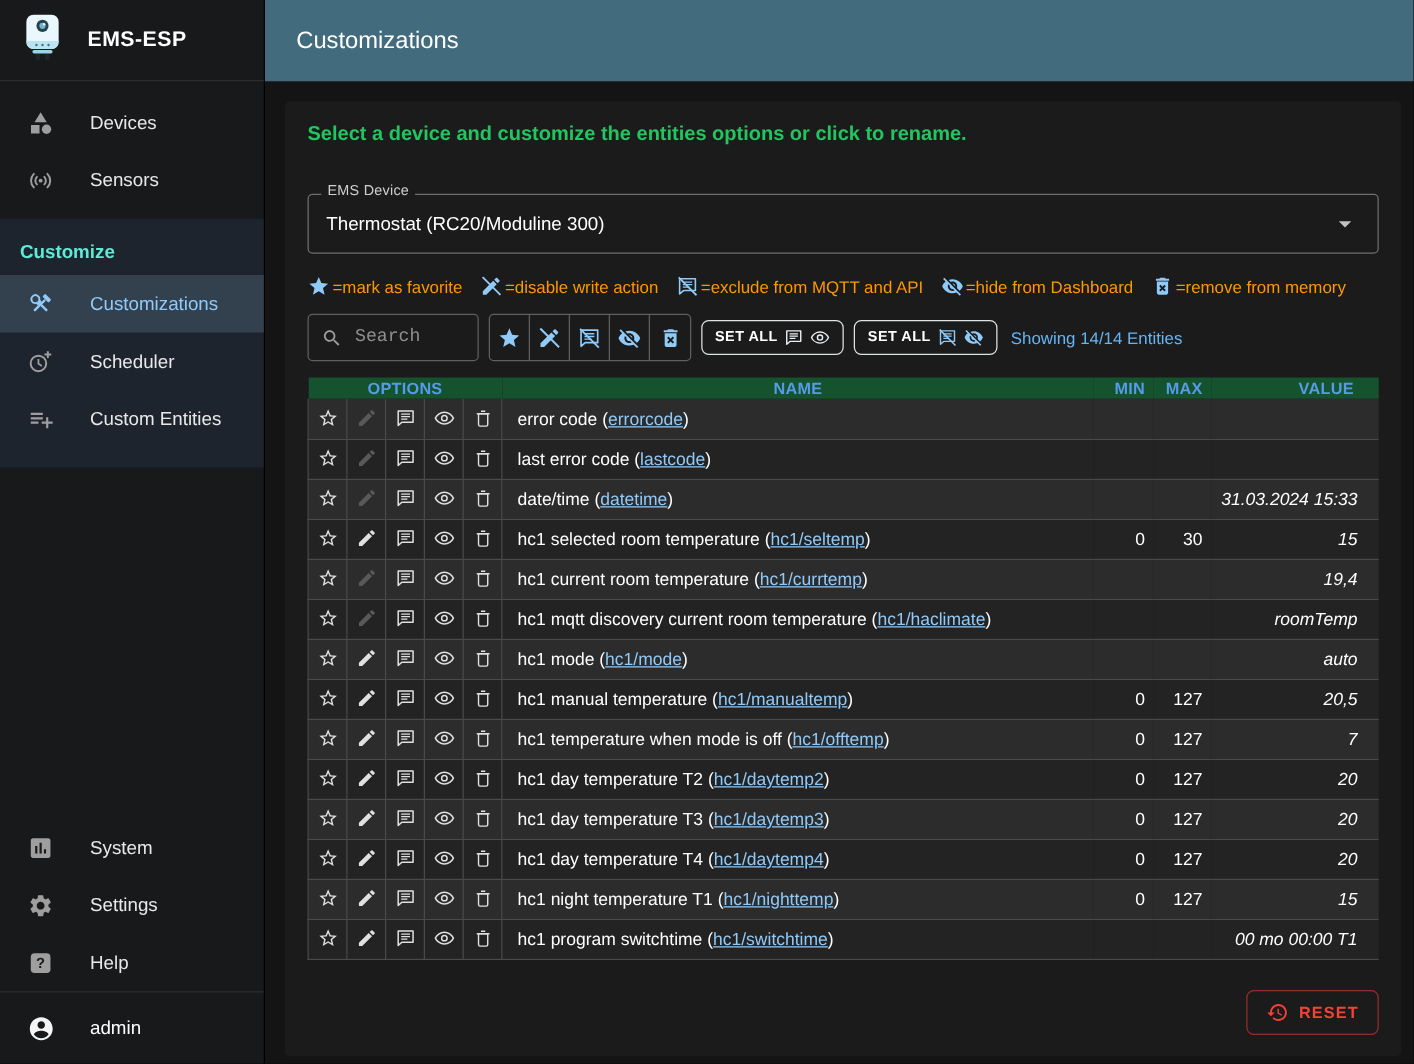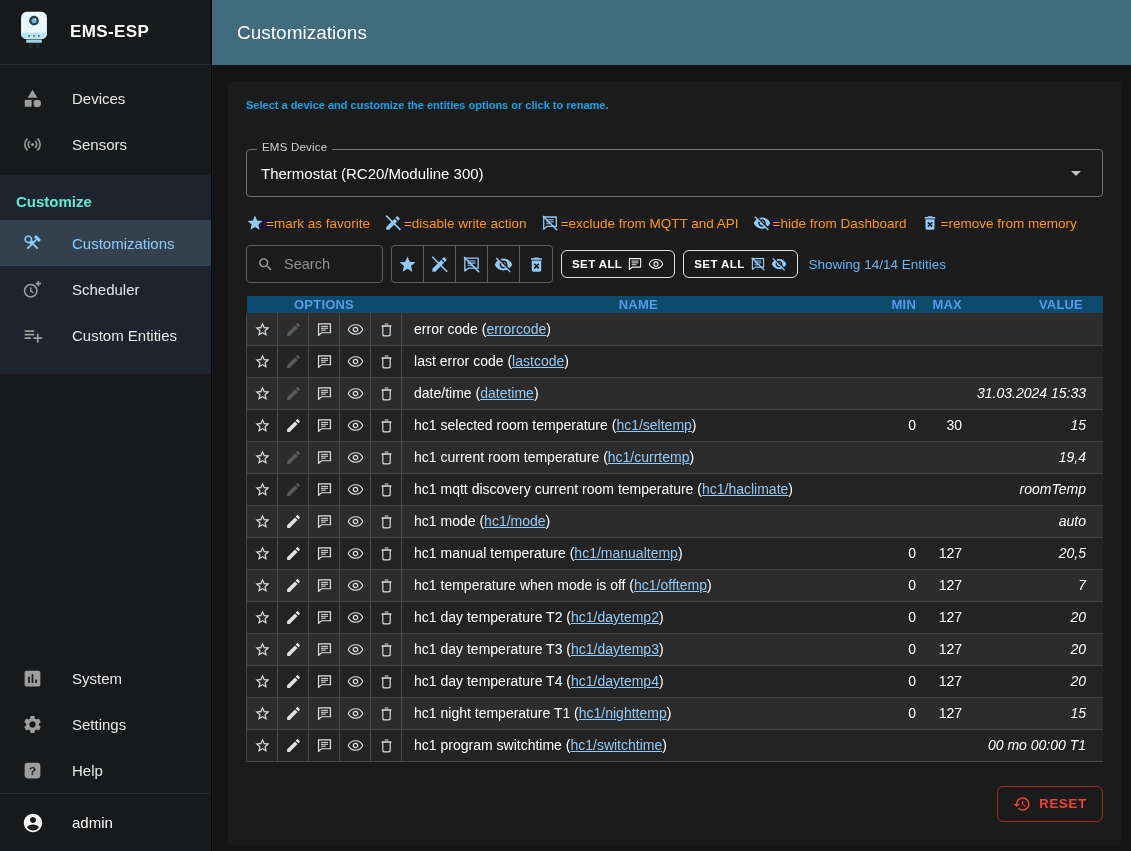--- a/index.html
+++ b/index.html
@@ -27,47 +27,47 @@
   .sb-spacer { flex:1; }
   .sb-divider { border-top:1px solid #2c2c2c; }
   .user-row { height:57px; flex:none; display:flex; align-items:center; padding-left:22px; font-size:15px; cursor:pointer; }
   .user-row .ni-icon { width:24px; font-size:22px; color:#f5f5f5; margin-right:26px; }
 
   
   .content { flex:1; display:flex; flex-direction:column; min-width:0; background:#141414; }
   .appbar { height:65px; flex:none; background:#426b7e; display:flex; align-items:center; padding-left:25px; font-size:19px; font-weight:400; }
   .card { flex:1; margin:16px 10px 6px 16px; background:#1b1b1b; border-radius:4px; padding:18px 18px 0 18px; overflow:hidden; }
 
-  .hint { color:#0ea5e9; font-size:11px; font-weight:600; }
+  .hint { color:#22c55e; font-size:16px; font-weight:600; }
 
   .select-box { margin-top:38px; height:48px; border:1px solid #6f6f6f; border-radius:4px; position:relative; display:flex; align-items:center; padding:0 14px; cursor:pointer; }
   .select-label { position:absolute; top:-9px; left:10px; background:#1b1b1b; padding:0 5px; font-size:11.5px; color:#cfcfcf; letter-spacing:.2px; }
   .select-value { font-size:15px; }
   .select-arrow { margin-left:auto; color:#c2c2c2; font-size:24px; }
 
   .legend { margin-top:17px; display:flex; align-items:center; gap:14px; font-size:13.5px; font-weight:500; color:#ff9800; white-space:nowrap; }
   .legend-item { display:flex; align-items:center; gap:2px; }
   .legend-icon { color:#90caf9; font-size:18px; }
 
   .controls { margin-top:13px; display:flex; align-items:center; }
   .search { width:137px; height:38px; border:1px solid #5f5f5f; border-radius:4px; display:flex; align-items:center; padding:0 10px; gap:8px; }
   .search .s-icon { color:#9e9e9e; font-size:17px; flex:none; }
-  .search input { background:transparent; border:none; outline:none; color:#fff; font-size:14.5px; width:100%; font-family:Liberation Sans, sans-serif; }
+  .search input { background:transparent; border:none; outline:none; color:#fff; font-size:14.5px; width:100%; font-family:Liberation Mono, monospace; }
   .search input::placeholder { color:#8f8f8f; }
   .filter-group { margin-left:8px; height:38px; border:1px solid #5f5f5f; border-radius:4px; display:flex; overflow:hidden; }
   .filter-btn { width:32px; display:flex; align-items:center; justify-content:center; color:#90caf9; font-size:19px; border-right:1px solid #5f5f5f; cursor:pointer; background:transparent; }
   .filter-btn:last-child { border-right:none; }
   .setall { margin-left:8px; height:28px; border:1px solid #dde2e5; background:none; border-radius:6px; color:#fff; font-weight:bold; font-size:11.5px; letter-spacing:.4px; display:flex; align-items:center; gap:5px; padding:0 10px; cursor:pointer; font-family:inherit; }
   .setall .si { font-size:16px; color:#eceff1; }
   .setall.off .si { color:#90caf9; }
   .showing { margin-left:11px; color:#64b5f6; font-size:13.5px; font-weight:500; }
 
   .tablewrap { margin-top:13px; }
   table { width:100%; border-collapse:collapse; table-layout:fixed; }
-  thead tr { background:#0c4a6e; height:15px; }
+  thead tr { background:#14532d; height:15px; }
   th { color:#559be8; font-size:13px; font-weight:bold; letter-spacing:.2px; }
   .th-options { text-align:center; }
   .th-name { text-align:center; }
   .th-min,.th-max { text-align:right; padding-right:7px; }
   .th-value { text-align:right; padding-right:20px; }
   tbody tr { height:32px; }
   tbody tr:nth-child(odd) { background:#2c2c2c; }
   tbody tr:nth-child(even) { background:#232323; }
   td { border-bottom:1px solid #4a4a4a; padding:0; }
   td.ic { border-right:1px solid #4a4a4a; text-align:center; color:#e0e0e0; cursor:pointer; }

